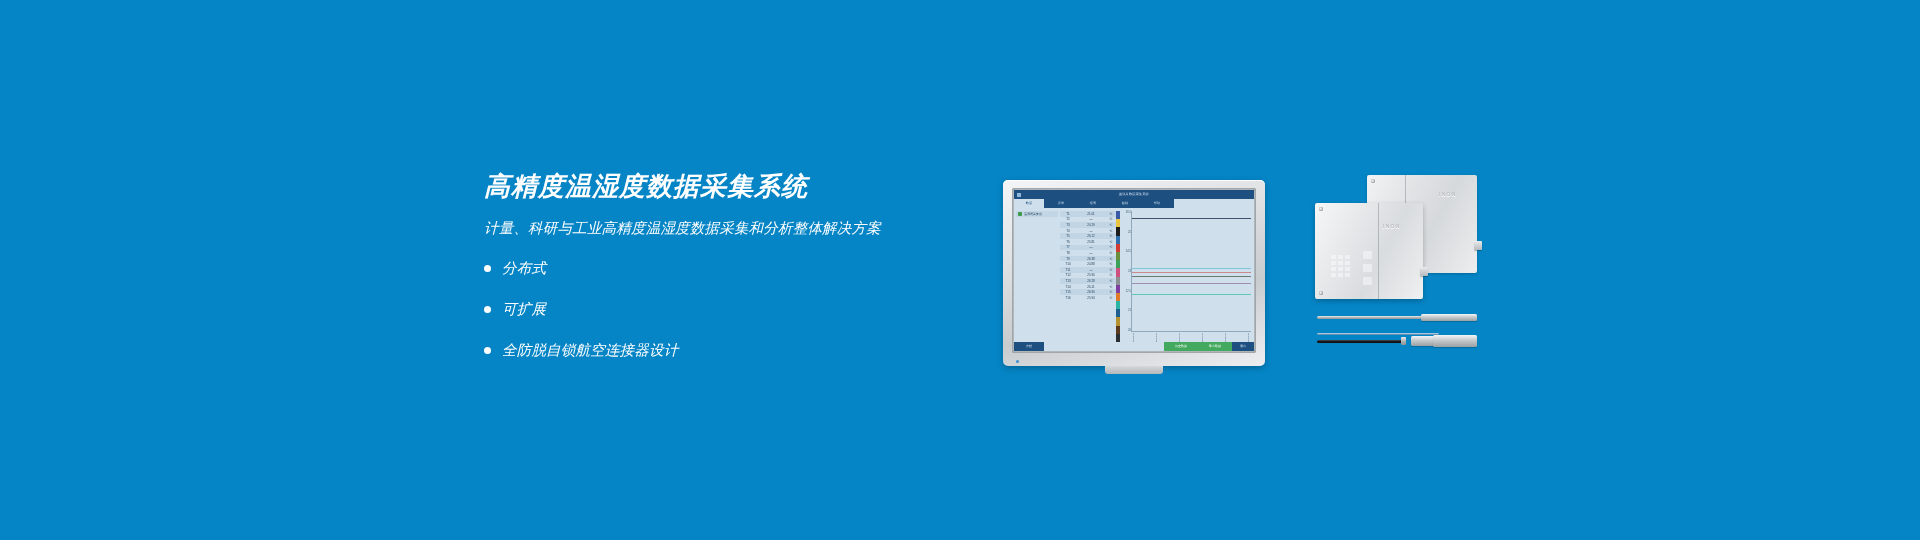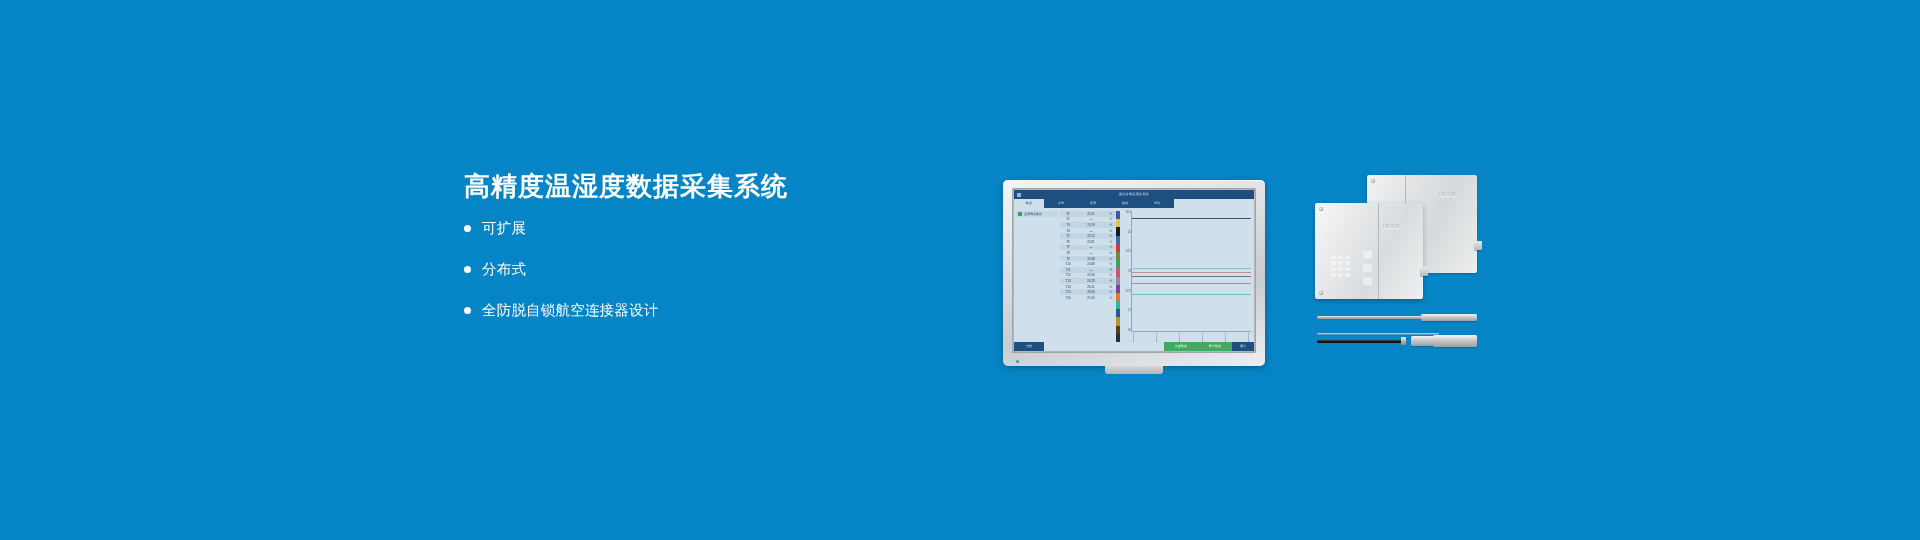--- a/index.html
+++ b/index.html
@@ -5,21 +5,21 @@
 <style>
   html,body{margin:0;padding:0;}
   body{
     width:1920px;height:540px;overflow:hidden;
     font-family:"Liberation Sans","DejaVu Sans",sans-serif;
     background:#0585c6;
   }
   .banner{position:relative;width:1920px;height:540px;background:#0585c6;overflow:hidden;}
 
   
-  .copy{position:absolute;left:464px;top:172px;width:470px;color:#ffffff;}
+  .copy{position:absolute;left:484px;top:172px;width:470px;color:#ffffff;font-style:italic;}
   .headline{
     font-size:26px;font-weight:bold;letter-spacing:1px;line-height:1.1;
     color:#ffffff;margin:0 0 18px 0;white-space:nowrap;
   }
   .subhead{
     font-size:14.5px;font-weight:normal;line-height:1.3;color:#ffffff;
     margin:0 0 22px 0;white-space:nowrap;letter-spacing:.2px;
   }
   .bullets{list-style:none;margin:0;padding:0;}
   .bullets li{
@@ -171,28 +171,29 @@
     background:linear-gradient(180deg,#eceeef,#b0b5b8 50%,#8b9094);
   }
 </style>
 </head>
 <body>
 
 <div class="banner">
 
   <div class="copy">
     <h1 class="headline">高精度温湿度数据采集系统</h1>
+    <p class="subhead">计量、科研与工业高精度温湿度数据采集和分析整体解决方案</p>
     <ul class="bullets">
       <li>
         <span class="dot"></span>
-        <span>可扩展</span>
+        <span>分布式</span>
       </li>
       <li>
         <span class="dot"></span>
-        <span>分布式</span>
+        <span>可扩展</span>
       </li>
       <li>
         <span class="dot"></span>
         <span>全防脱自锁航空连接器设计</span>
       </li>
     </ul>
   </div>
 
   <div class="monitor">
     <div class="mon-bezel"></div>

